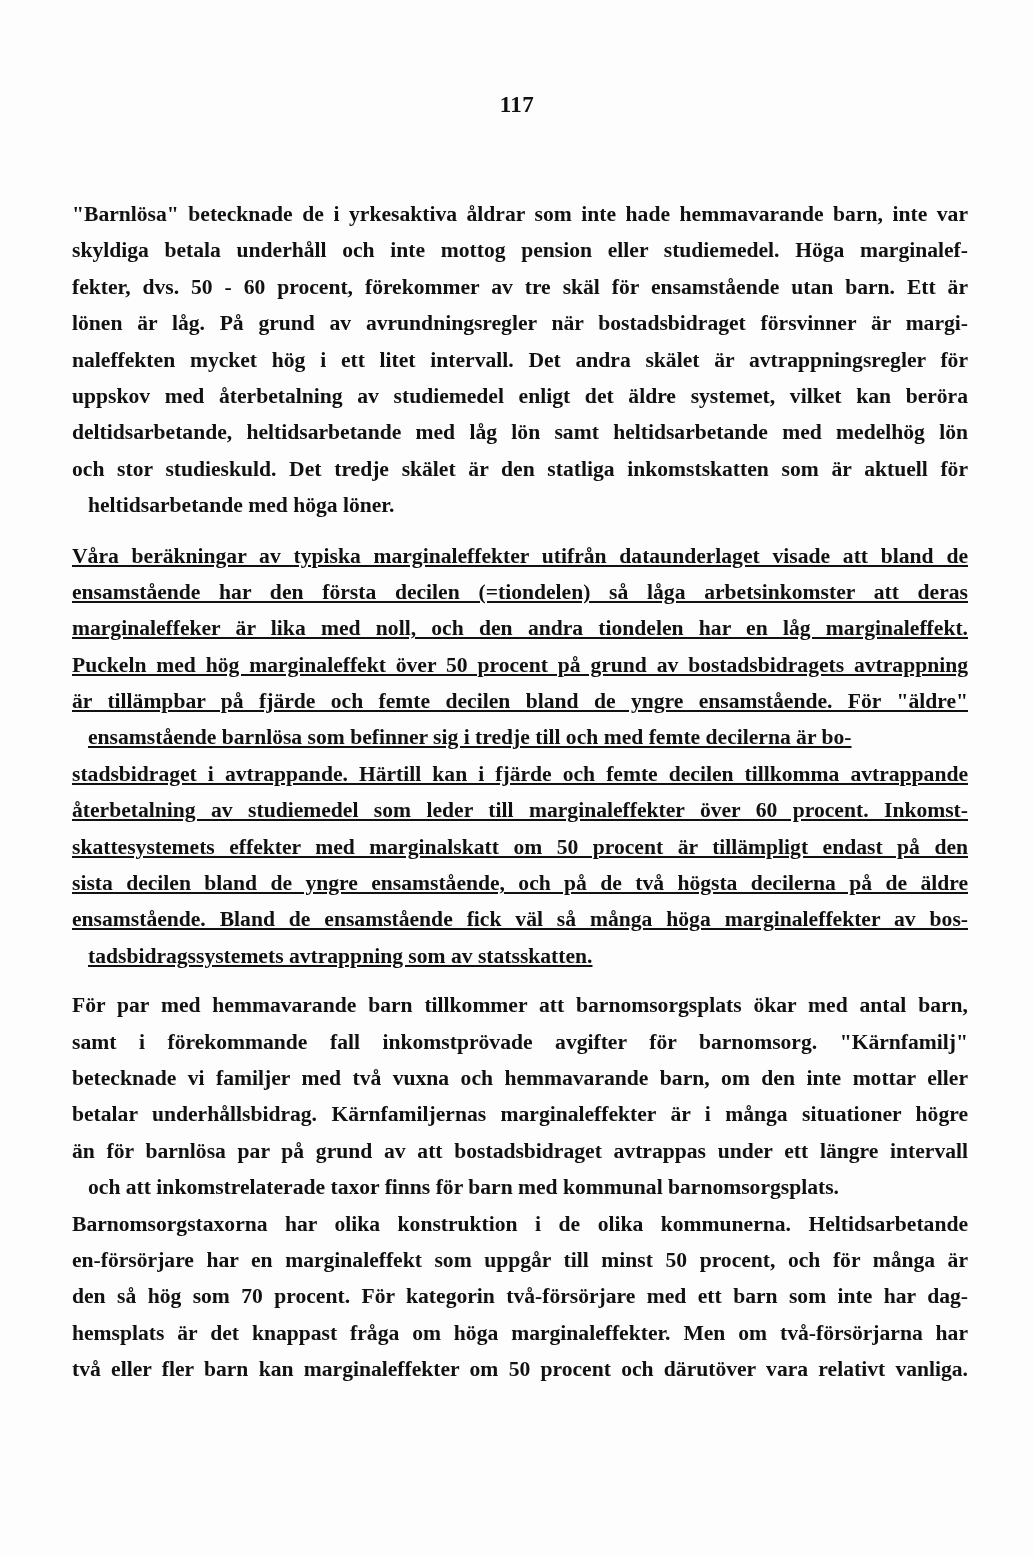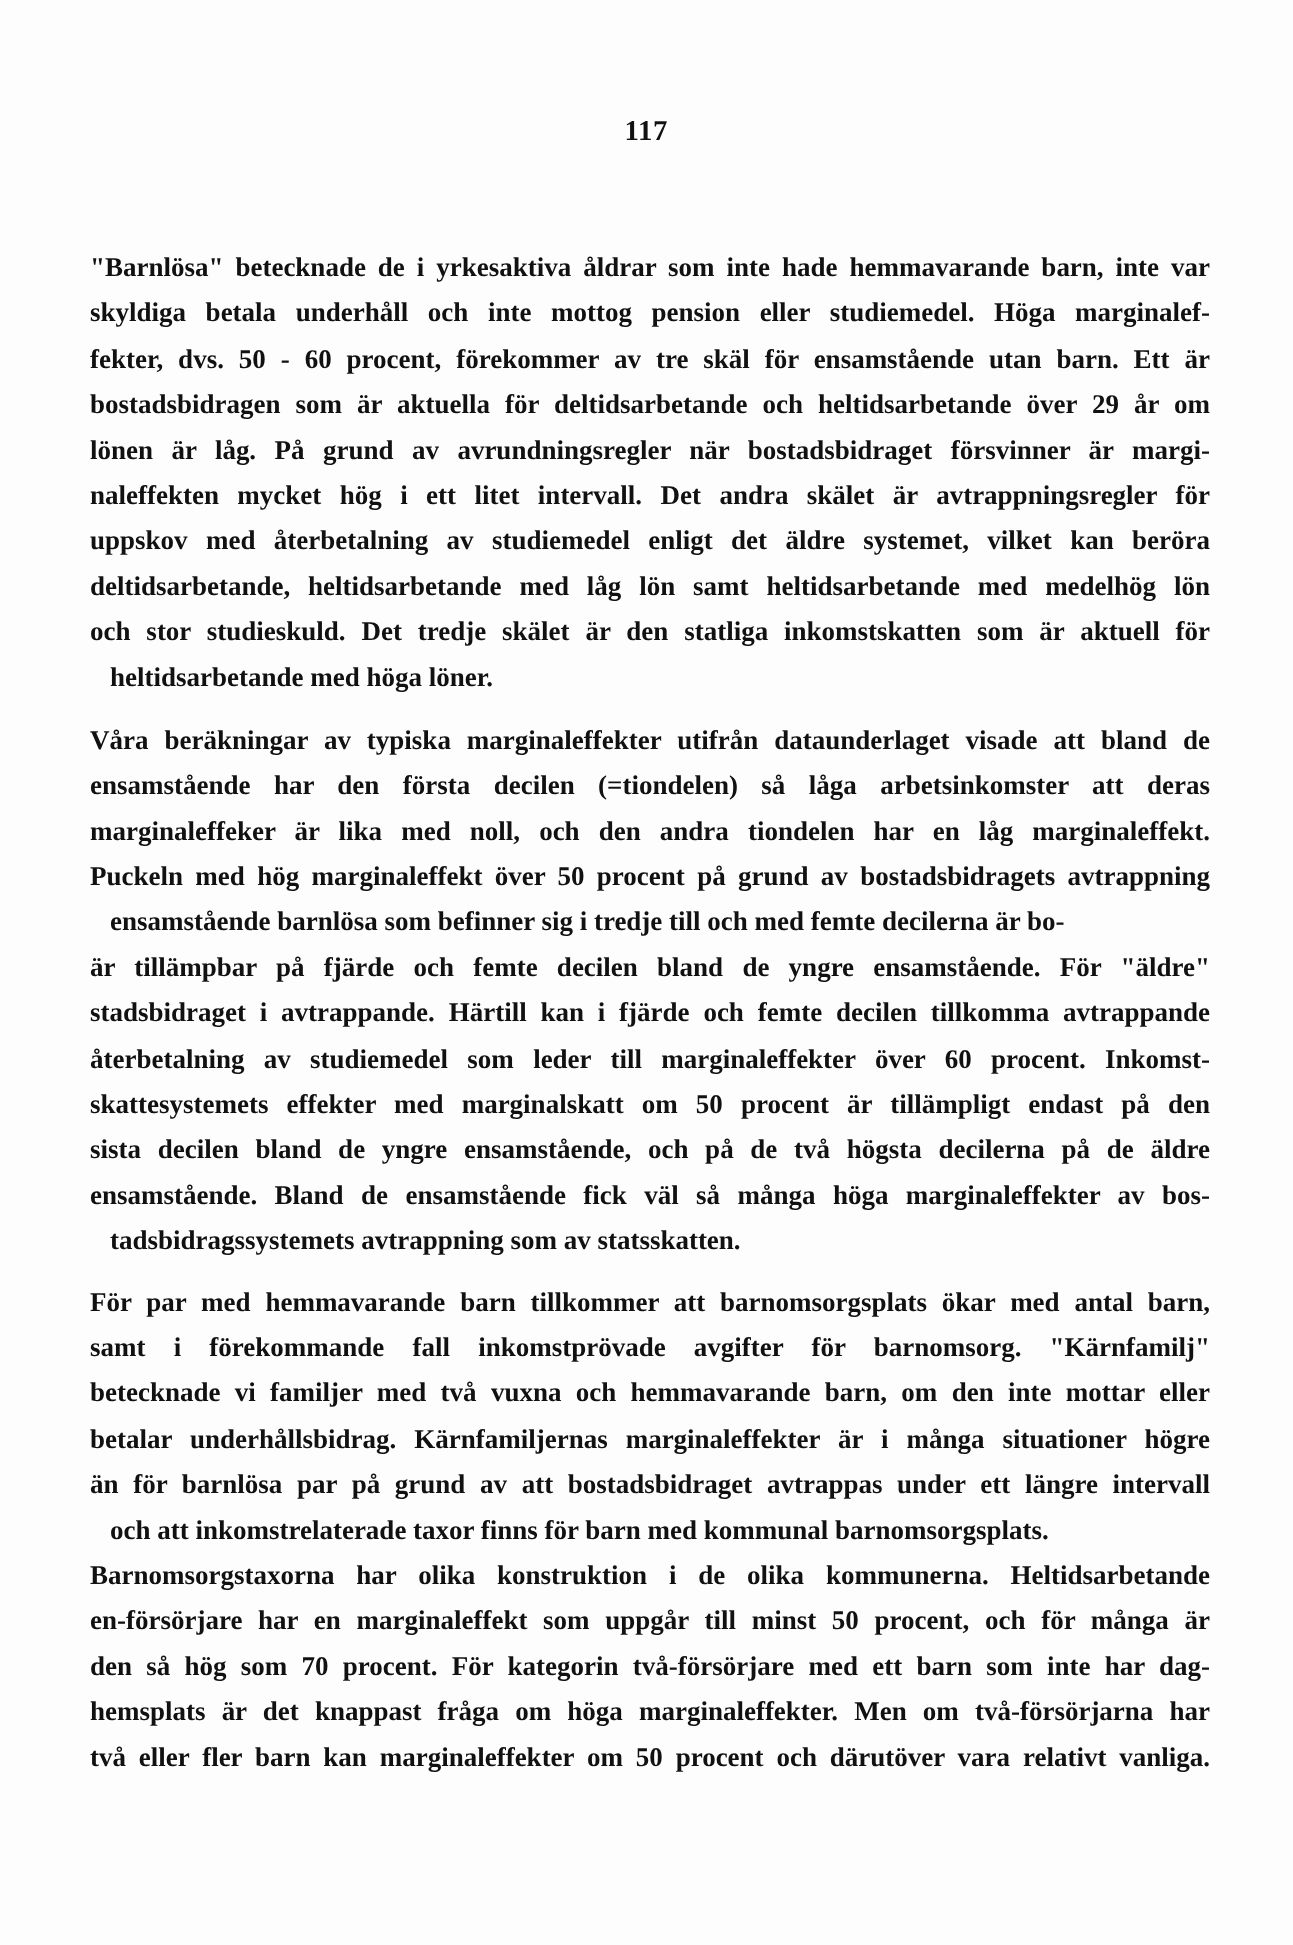--- a/index.html
+++ b/index.html
@@ -50,51 +50,50 @@
       white-space: nowrap;
       text-align: justify;
       text-align-last: justify;
       overflow: visible;
     }
     .line.last {
       text-align-last: left;
       margin-left: 16px;
     }
     .p1 { }
-    .p2 { margin-top: 14px; }
+    .p2 { margin-top: 14px; text-decoration: underline; }
     .p3 { margin-top: 12px; }
   </style>
 </head>
 <body>
 
 <div class="page">
   <div class="page-number">117</div>
 
   <div class="body-text">
 
     <p class="para p1">
       <span class="line">"Barnlösa" betecknade de i yrkesaktiva åldrar som inte hade hemmavarande barn, inte var</span>
       <span class="line">skyldiga betala underhåll och inte mottog pension eller studiemedel. Höga marginalef-</span>
       <span class="line">fekter, dvs. 50 - 60 procent, förekommer av tre skäl för ensamstående utan barn. Ett är</span>
-      <span class="line">bostadsbidragen som är aktuella för deltidsarbetande och heltidsarbetande över 29 år om</span>
       <span class="line">lönen är låg. På grund av avrundningsregler när bostadsbidraget försvinner är margi-</span>
       <span class="line">naleffekten mycket hög i ett litet intervall. Det andra skälet är avtrappningsregler för</span>
       <span class="line">uppskov med återbetalning av studiemedel enligt det äldre systemet, vilket kan beröra</span>
       <span class="line">deltidsarbetande, heltidsarbetande med låg lön samt heltidsarbetande med medelhög lön</span>
       <span class="line">och stor studieskuld. Det tredje skälet är den statliga inkomstskatten som är aktuell för</span>
       <span class="line last">heltidsarbetande med höga löner.</span>
     </p>
 
     <p class="para p2">
       <span class="line">Våra beräkningar av typiska marginaleffekter utifrån dataunderlaget visade att bland de</span>
       <span class="line">ensamstående har den första decilen (=tiondelen) så låga arbetsinkomster att deras</span>
       <span class="line">marginaleffeker är lika med noll, och den andra tiondelen har en låg marginaleffekt.</span>
       <span class="line">Puckeln med hög marginaleffekt över 50 procent på grund av bostadsbidragets avtrappning</span>
+      <span class="line">är tillämpbar på fjärde och femte decilen bland de yngre ensamstående. För "äldre"</span>
       <span class="line last">ensamstående barnlösa som befinner sig i tredje till och med femte decilerna är bo-</span>
-      <span class="line">är tillämpbar på fjärde och femte decilen bland de yngre ensamstående. För "äldre"</span>
       <span class="line">stadsbidraget i avtrappande. Härtill kan i fjärde och femte decilen tillkomma avtrappande</span>
       <span class="line">återbetalning av studiemedel som leder till marginaleffekter över 60 procent. Inkomst-</span>
       <span class="line">skattesystemets effekter med marginalskatt om 50 procent är tillämpligt endast på den</span>
       <span class="line">sista decilen bland de yngre ensamstående, och på de två högsta decilerna på de äldre</span>
       <span class="line">ensamstående. Bland de ensamstående fick väl så många höga marginaleffekter av bos-</span>
       <span class="line last">tadsbidragssystemets avtrappning som av statsskatten.</span>
     </p>
 
     <p class="para p3">
       <span class="line">För par med hemmavarande barn tillkommer att barnomsorgsplats ökar med antal barn,</span>

